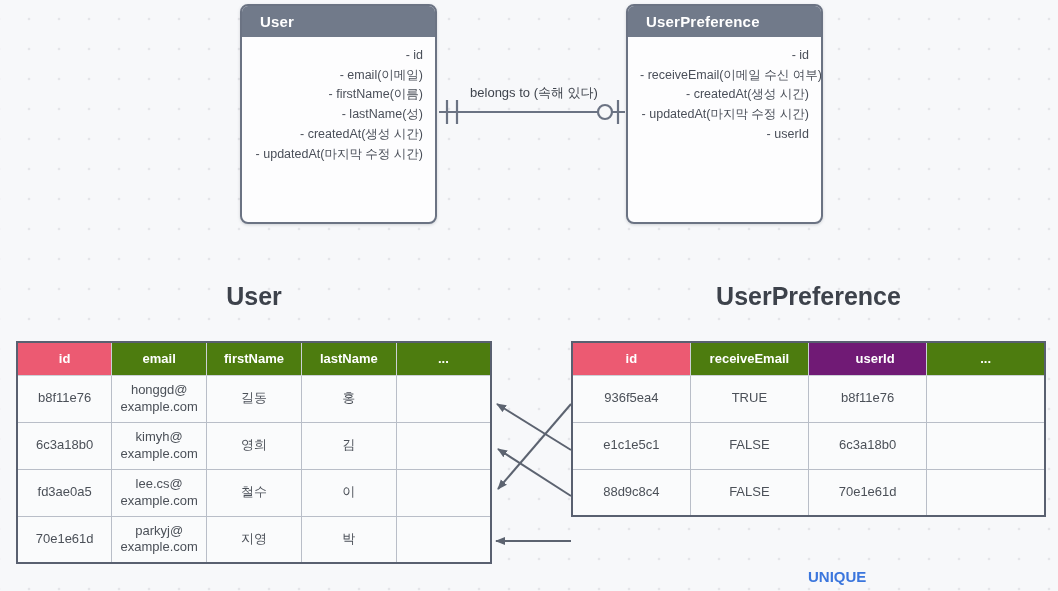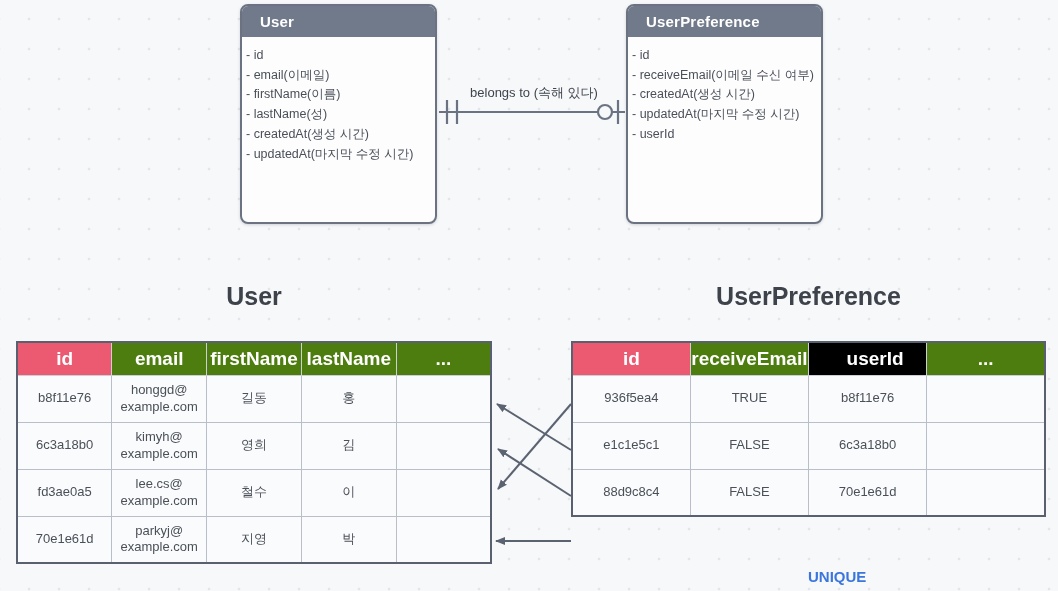--- a/index.html
+++ b/index.html
@@ -31,21 +31,22 @@
     color: #ffffff;
     font-size: 15px;
     font-weight: 700;
     height: 31px;
     line-height: 31px;
     padding-left: 18px;
     letter-spacing: 0.2px;
   }
   .entity-fields {
     list-style: none;
-    padding: 9px 4px;
+    padding: 9px 12px;
+    text-align: right;
   }
   .entity-fields li {
     font-size: 12.5px;
     line-height: 19.7px;
     color: #4a4f59;
     white-space: nowrap;
   }
   #entity-user { left: 240px; top: 4px; }
   #entity-userpreference { left: 626px; top: 4px; }
 
@@ -88,30 +89,30 @@
     border-collapse: collapse;
     table-layout: fixed;
     background: #fafbfc;
     border: 2px solid #596070;
   }
   #user-table { left: 16px; width: 476px; }
   #userpreference-table { left: 571px; width: 475px; }
 
   .data-table th {
     height: 33px;
-    font-size: 19px;
+    font-size: 13px;
     font-weight: 600;
     color: #ffffff;
     text-align: center;
     border: 1px solid #ccd0d6;
     border-top: none;
   }
   .data-table th.hdr-gray { background: #4d7c0f; }
   .data-table th.hdr-red  { background: #ec5a72; }
-  .data-table th.hdr-blue { background: #000000; padding-left: 15px; }
+  .data-table th.hdr-blue { background: #701a75; padding-left: 15px; }
 
   .data-table td {
     height: 47px;
     font-size: 13px;
     color: #4b5058;
     text-align: center;
     vertical-align: middle;
     border: 1px solid #b9bec8;
     background: #fafbfc;
     white-space: pre-line;

